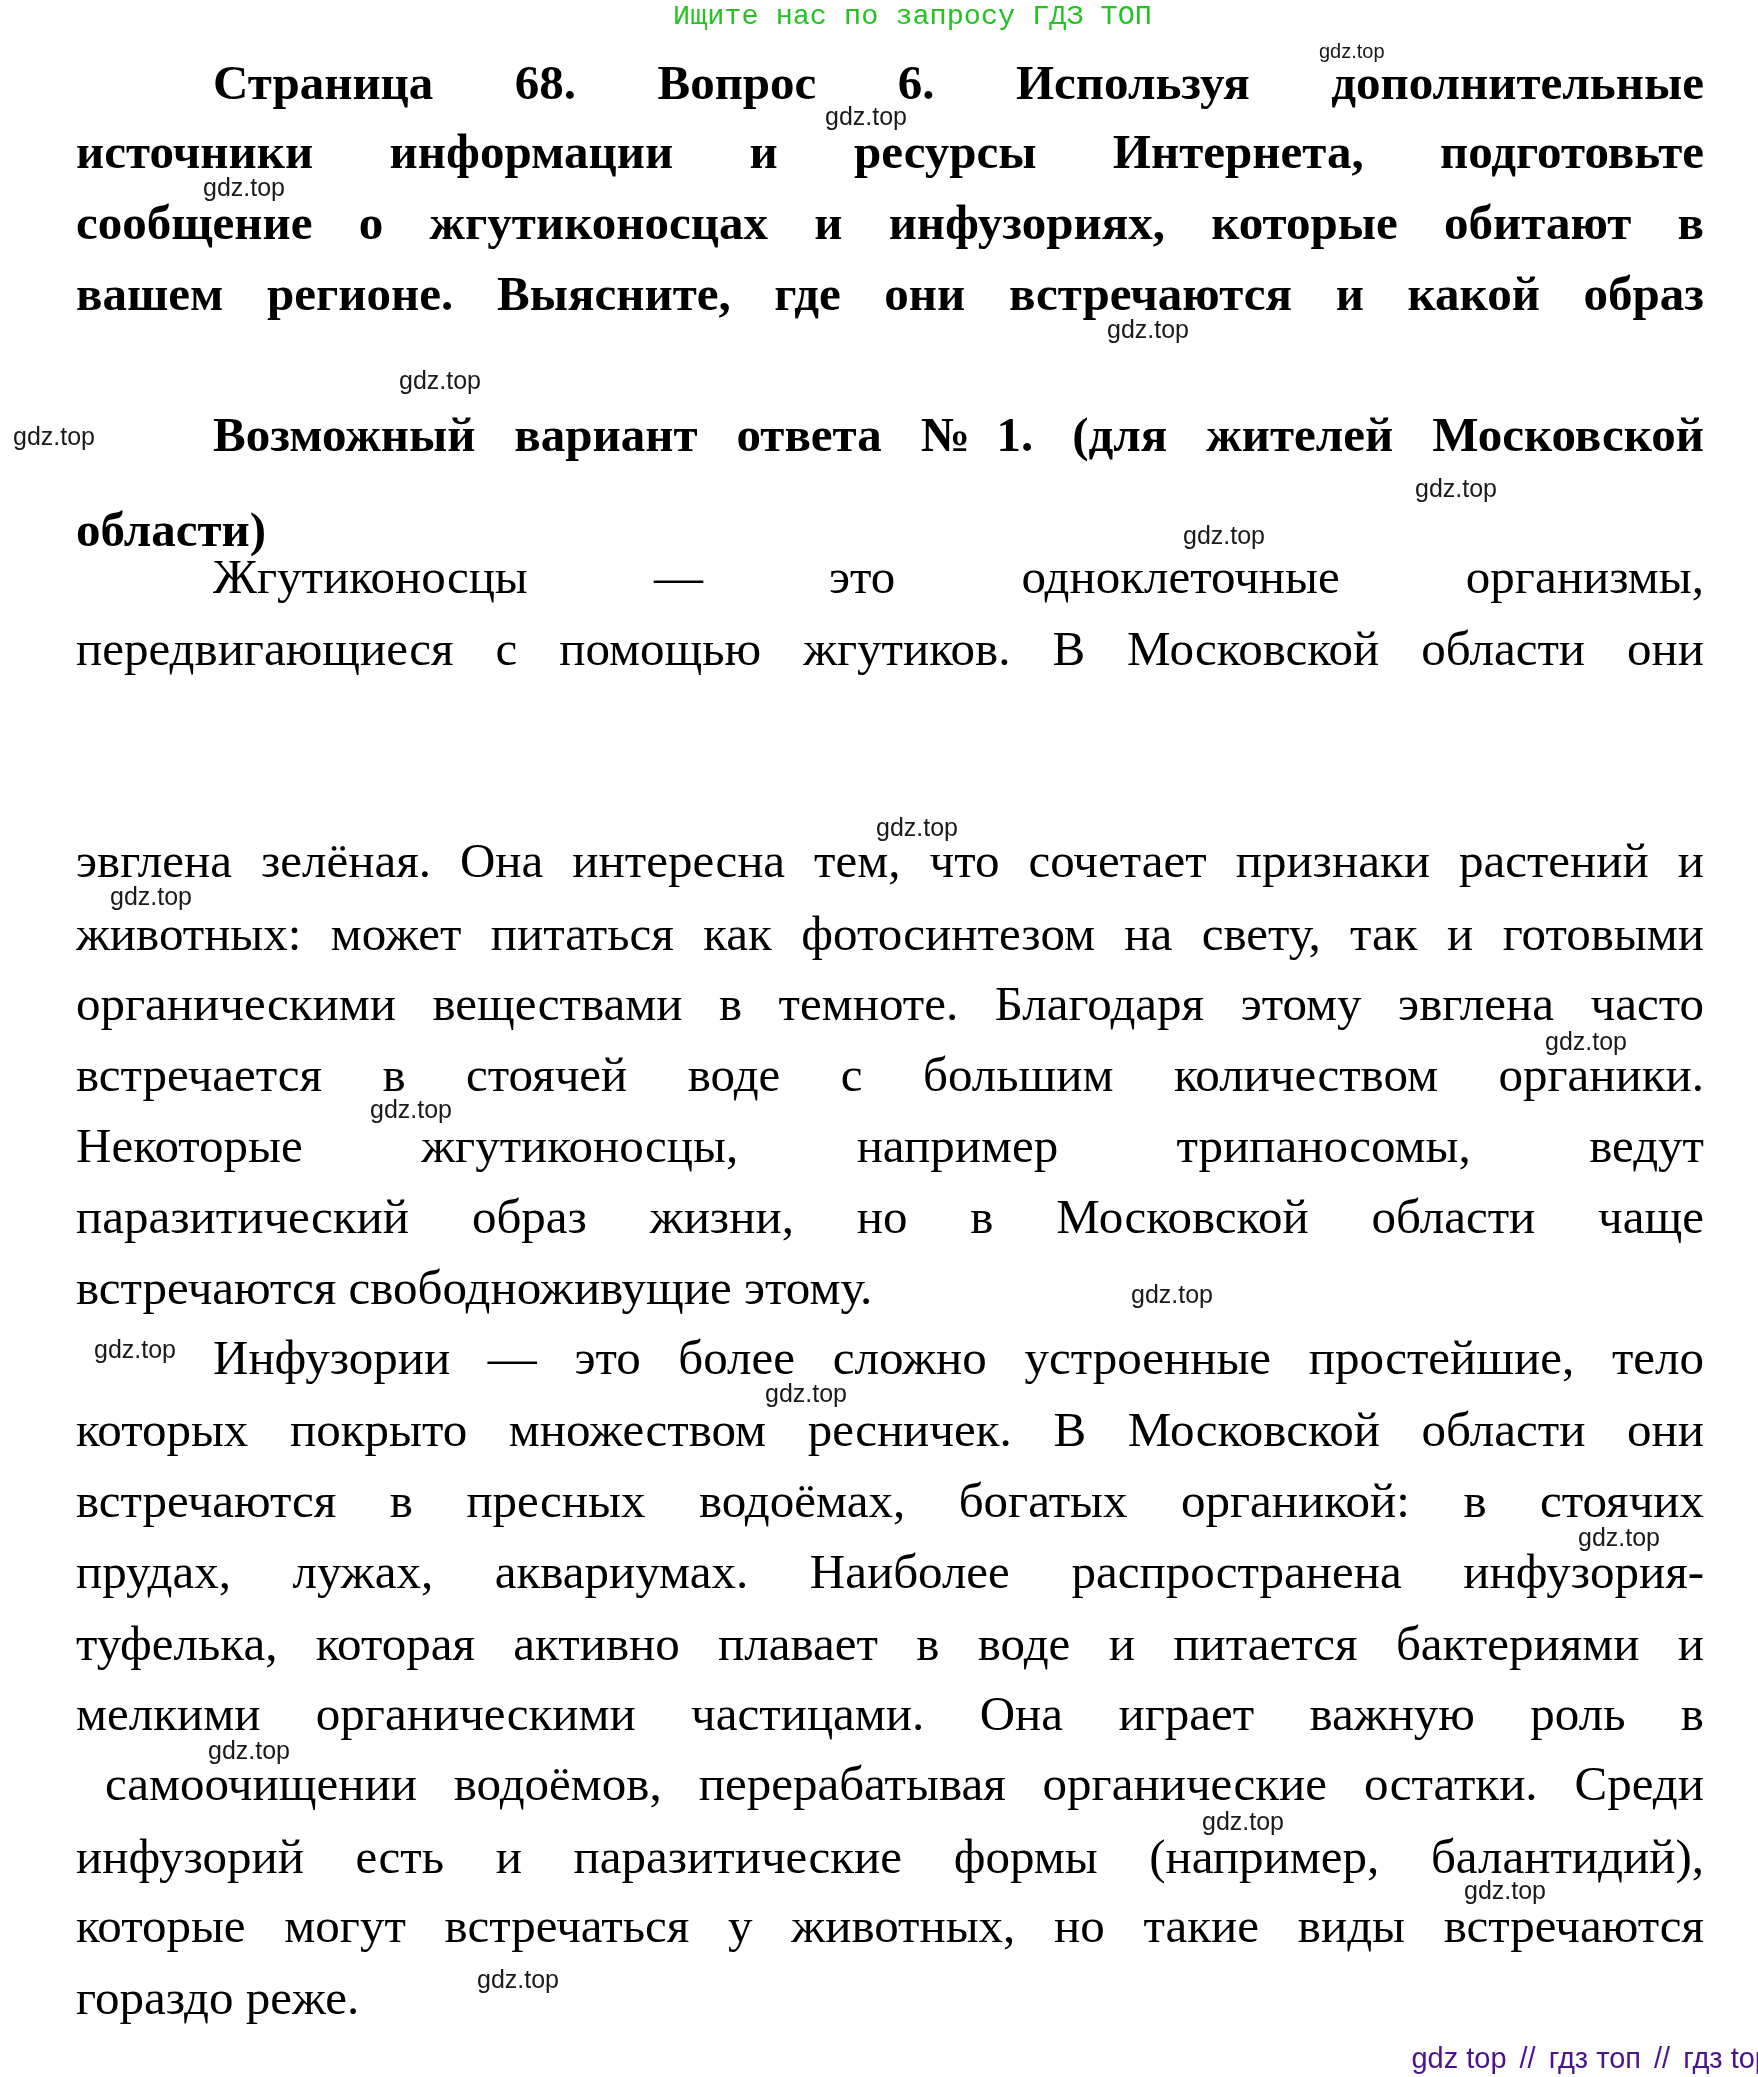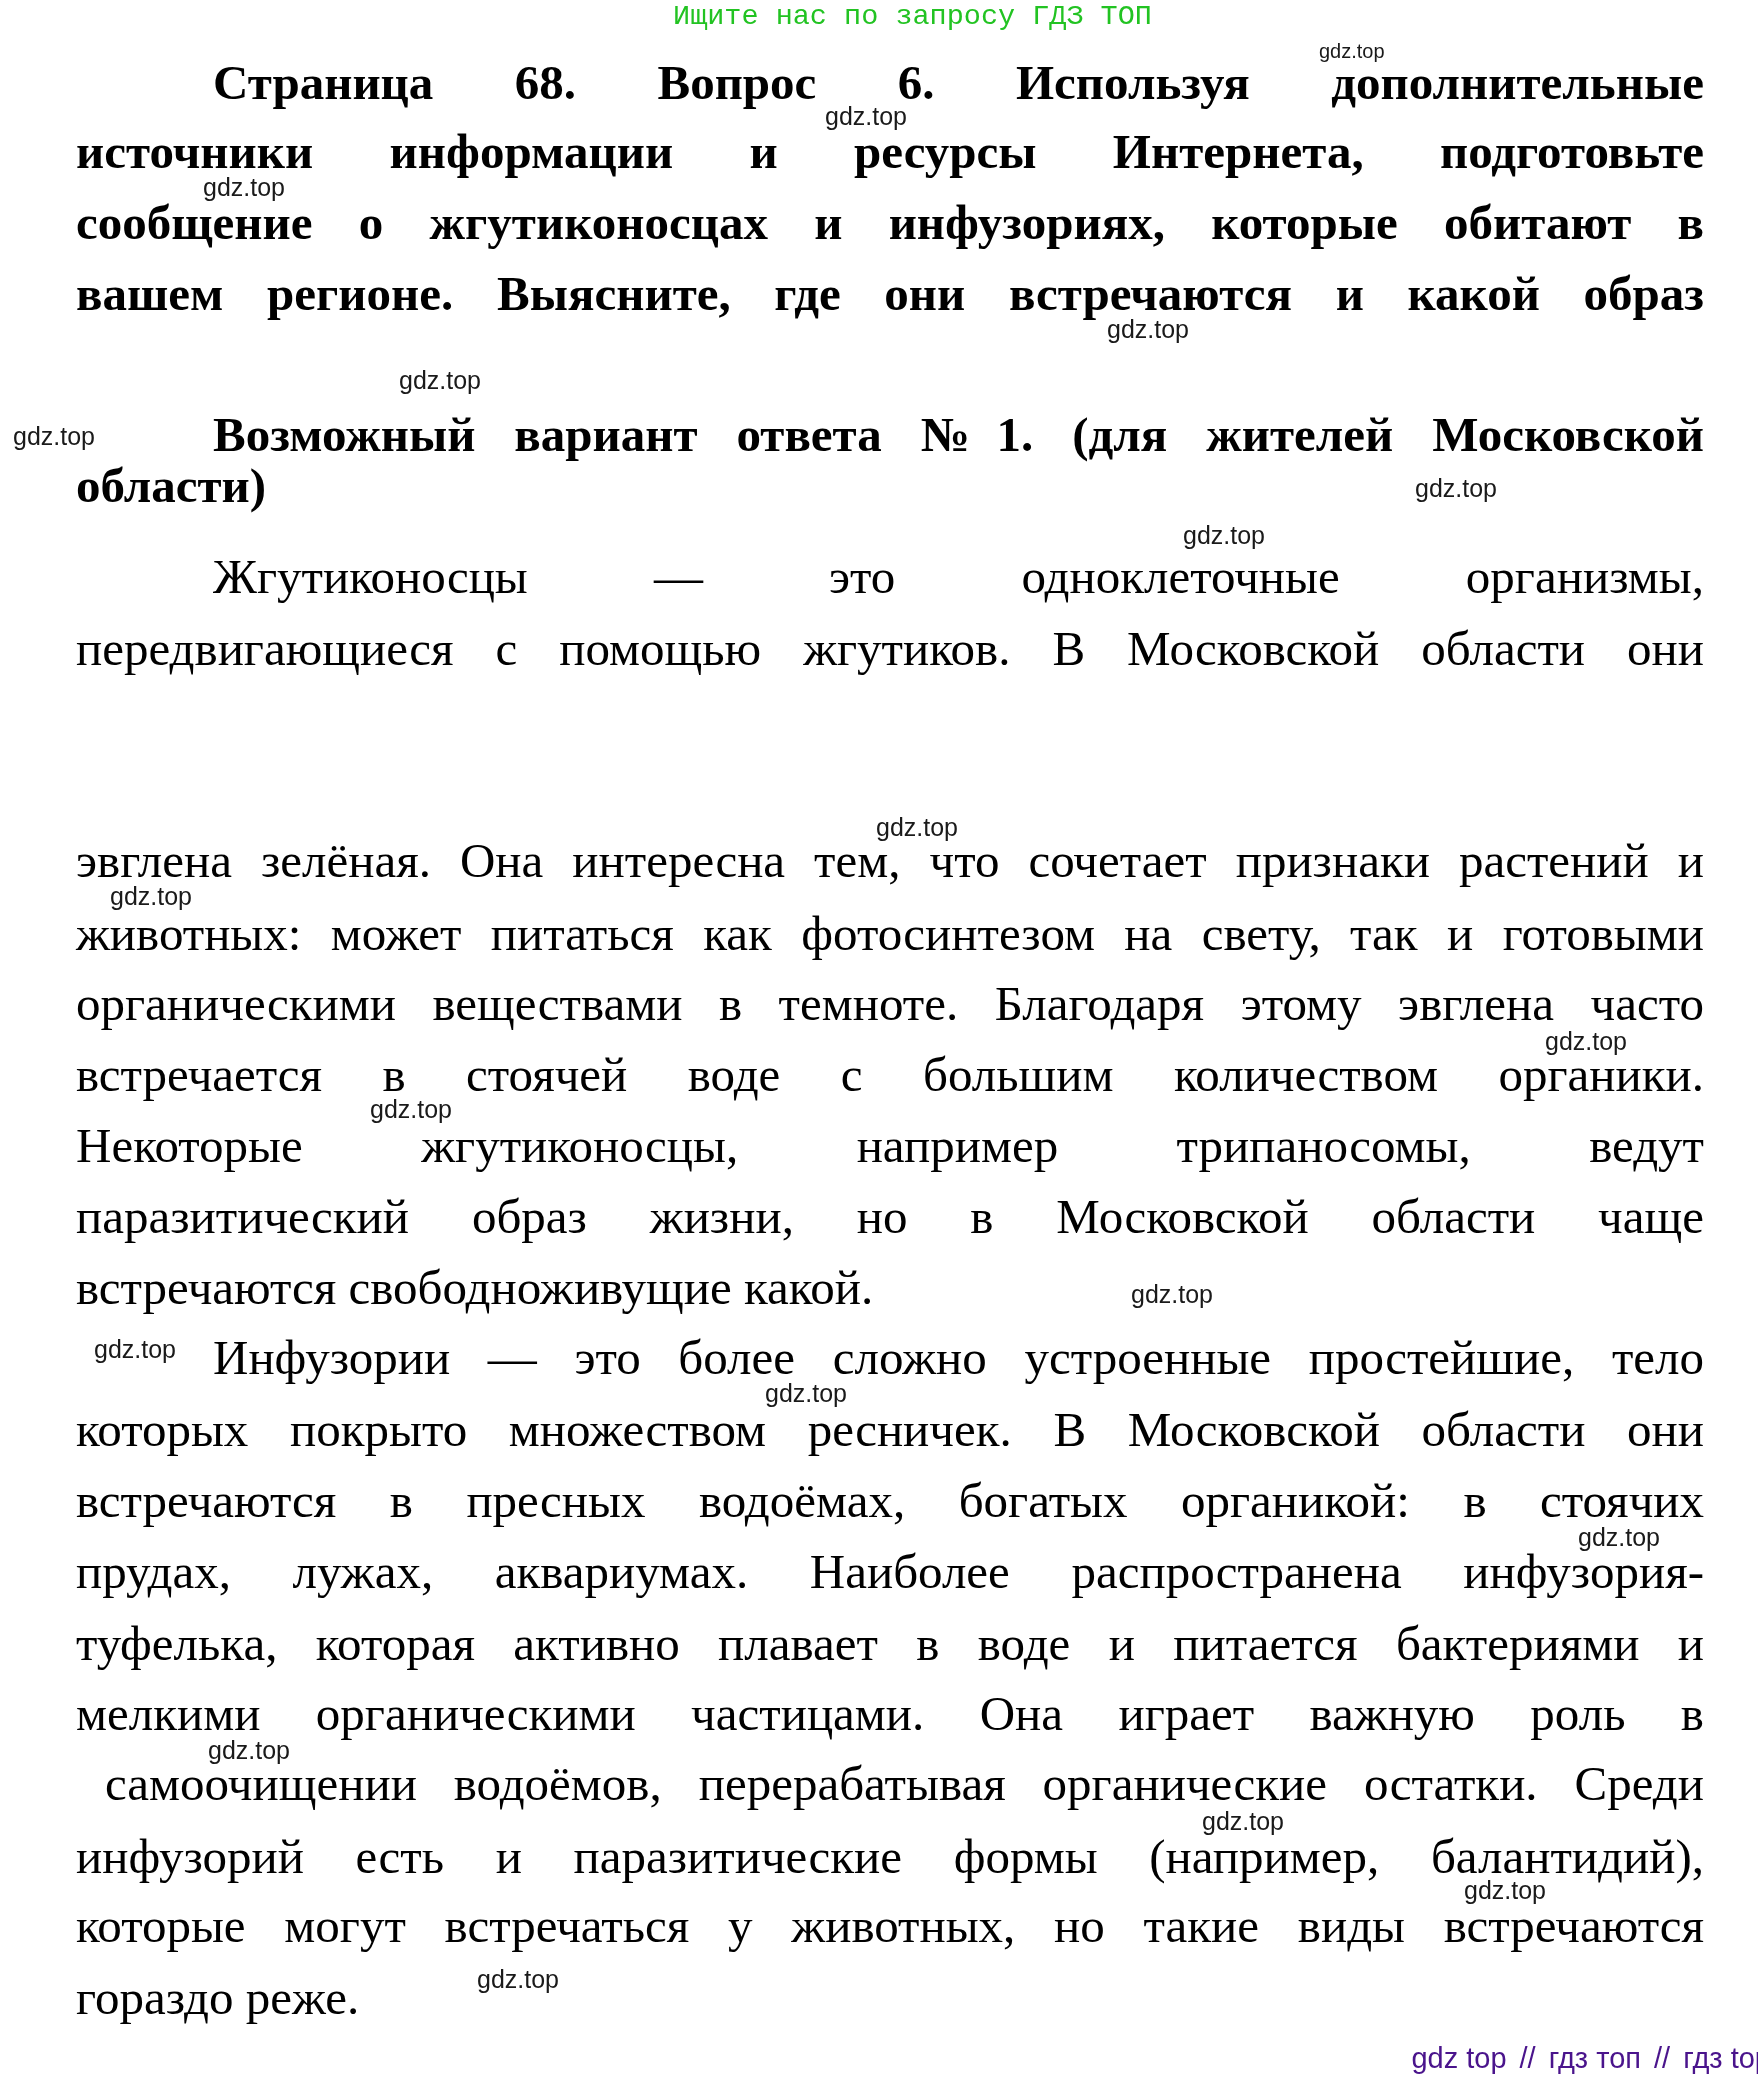--- a/index.html
+++ b/index.html
@@ -35,31 +35,31 @@
 <div class="page">
 
   <div class="top-banner">Ищите нас по запросу ГДЗ ТОП</div>
 
   <div class="line bold just" style="left:213px; top:51px;">Страница 68. Вопрос 6. Используя дополнительные</div>
   <div class="line bold just" style="left:76px; top:120px;">источники информации и ресурсы Интернета, подготовьте</div>
   <div class="line bold just" style="left:76px; top:191px;">сообщение о жгутиконосцах и инфузориях, которые обитают в</div>
   <div class="line bold just" style="left:76px; top:262px;">вашем регионе. Выясните, где они встречаются и какой образ</div>
 
   <div class="line bold just" style="left:213px; top:403px;">Возможный вариант ответа №1. (для жителей Московской</div>
-  <div class="line bold left" style="left:76px; top:454px;">области)</div>
+  <div class="line bold left" style="left:76px; top:498px;">области)</div>
 
   <div class="line body just" style="left:213px; top:545px;">Жгутиконосцы — это одноклеточные организмы,</div>
   <div class="line body just" style="left:76px; top:617px;">передвигающиеся с помощью жгутиков. В Московской области они</div>
   <div class="line body just" style="left:76px; top:829px;">эвглена зелёная. Она интересна тем, что сочетает признаки растений и</div>
   <div class="line body just" style="left:76px; top:902px;">животных: может питаться как фотосинтезом на свету, так и готовыми</div>
   <div class="line body just" style="left:76px; top:972px;">органическими веществами в темноте. Благодаря этому эвглена часто</div>
   <div class="line body just" style="left:76px; top:1043px;">встречается в стоячей воде с большим количеством органики.</div>
   <div class="line body just" style="left:76px; top:1114px;">Некоторые жгутиконосцы, например трипаносомы, ведут</div>
   <div class="line body just" style="left:76px; top:1185px;">паразитический образ жизни, но в Московской области чаще</div>
-  <div class="line body left" style="left:76px; top:1256px;">встречаются свободноживущие какой.</div>
+  <div class="line body left" style="left:76px; top:1256px;">встречаются свободноживущие этому.</div>
 
   <div class="line body just" style="left:213px; top:1326px;">Инфузории — это более сложно устроенные простейшие, тело</div>
   <div class="line body just" style="left:76px; top:1398px;">которых покрыто множеством ресничек. В Московской области они</div>
   <div class="line body just" style="left:76px; top:1469px;">встречаются в пресных водоёмах, богатых органикой: в стоячих</div>
   <div class="line body just" style="left:76px; top:1540px;">прудах, лужах, аквариумах. Наиболее распространена инфузория-</div>
   <div class="line body just" style="left:76px; top:1612px;">туфелька, которая активно плавает в воде и питается бактериями и</div>
   <div class="line body just" style="left:76px; top:1682px;">мелкими органическими частицами. Она играет важную роль в</div>
   <div class="line body just" style="left:76px; top:1752px;margin-left:29px;">самоочищении водоёмов, перерабатывая органические остатки. Среди</div>
   <div class="line body just" style="left:76px; top:1825px;">инфузорий есть и паразитические формы (например, балантидий),</div>
   <div class="line body just" style="left:76px; top:1894px;">которые могут встречаться у животных, но такие виды встречаются</div>

